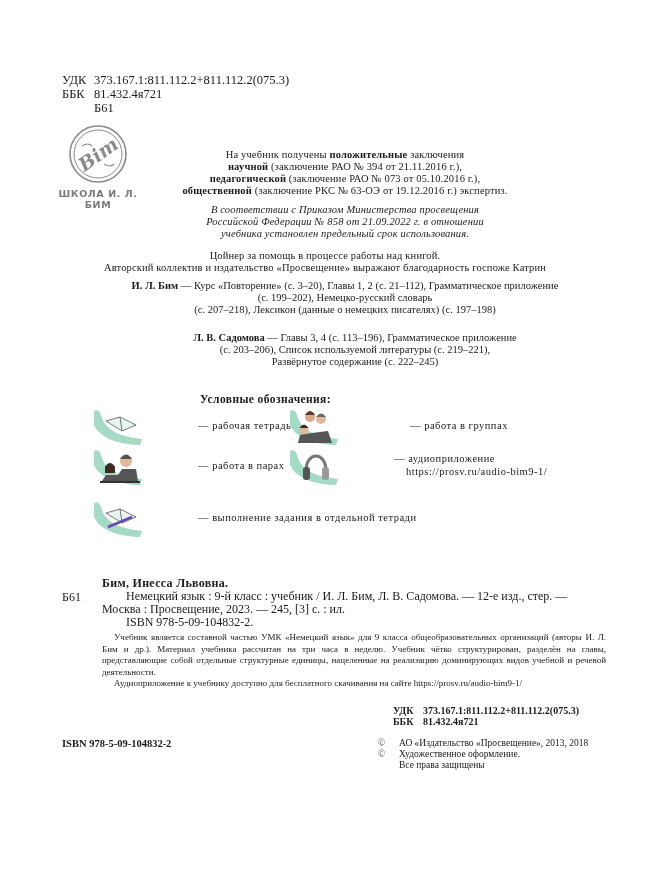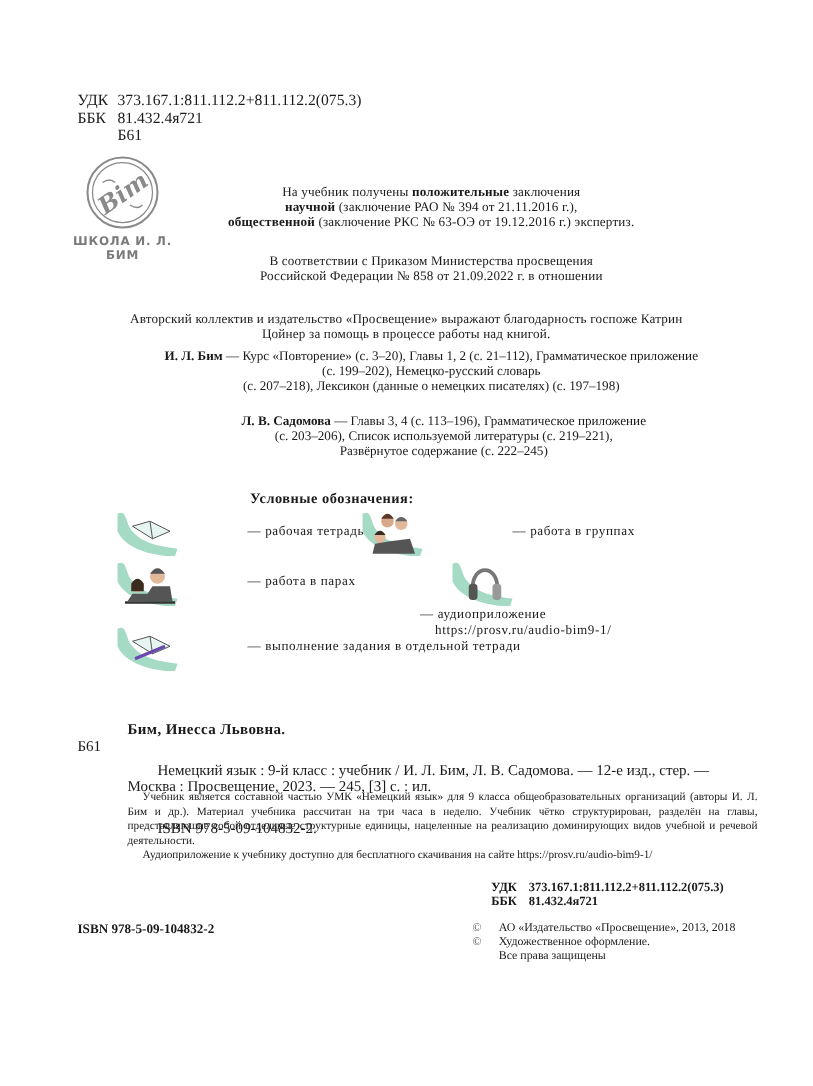--- a/index.html
+++ b/index.html
@@ -14,39 +14,39 @@
   .udk-top .k { width:32px; }
 
   
   .logo { left:46px; top:124px; width:104px; text-align:center; }
   .logo svg { display:block; margin:0 auto; }
   .logo .caption { font-family:"DejaVu Sans","Liberation Sans",sans-serif; font-size:9.5px;
                    color:#7a7a7a; letter-spacing:0.6px; margin-top:4px; font-weight:bold; }
 
   .center-block { text-align:center; font-size:10.5px; line-height:12px; letter-spacing:0.15px; }
   .reviews { left:150px; top:149px; width:390px; }
-  .decree { left:150px; top:204px; width:390px; }
+  .decree { left:150px; top:204px; width:390px;font-style:italic; }
   .thanks { left:90px; top:250px; width:470px; }
 
   .authors { font-size:10.5px; line-height:12px; text-align:center; }
   .author1 { left:90px; top:280px; width:510px; }
   .author2 { left:150px; top:332px; width:410px; }
 
   .legend-title { left:200px; top:393px; font-size:11.5px; font-weight:bold; letter-spacing:0.4px; }
   .legend-item { display:flex; align-items:center; font-size:10.5px; letter-spacing:0.5px; }
   .legend-item .ico { width:52px; height:40px; position:relative; margin-right:6px; }
   .legend-item .txt { line-height:13px;margin-left:48px; }
   .li1 { left:92px; top:405px; }
   .li2 { left:288px; top:405px;gap:16px; }
   .li3 { left:92px; top:445px; }
-  .li4 { left:288px; top:445px;flex-direction:column; }
+  .li4 { left:288px; top:445px; }
   .li5 { left:92px; top:497px;font-family:Liberation Serif, serif; }
 
   .biblio { left:62px; top:577px; width:550px; font-size:12px; line-height:13px; }
-  .biblio .indent { padding-left:24px;margin-top:20px; }
+  .biblio .indent { padding-left:24px; }
   .biblio .code { position:absolute; left:0; top:14px; }
   .biblio .body { padding-left:40px; }
   .biblio .name { padding-left:40px; font-weight:bold; letter-spacing:0.3px; }
   .annot { left:102px; top:632px; width:504px; font-size:9px; line-height:11.5px; text-align:justify; }
   .annot p { margin:0; text-indent:12px; }
 
   .udk-bottom { left:393px; top:689px; font-size:10px; line-height:11px; font-weight:bold;margin-top:16px; }
   .udk-bottom .k { display:inline-block; width:30px; }
 
   .isbn-bottom { left:62px; top:738px; font-size:10.5px; font-weight:bold; }
@@ -79,31 +79,33 @@
     <path d="M14 22 q6 -4 10 0" fill="none" stroke="#8a8a8a" stroke-width="1.2"></path>
     <path d="M36 40 q6 4 10 0" fill="none" stroke="#8a8a8a" stroke-width="1.2"></path>
     <text x="30" y="37" text-anchor="middle" font-family="DejaVu Serif, serif" font-style="italic" font-weight="bold" font-size="19" fill="#8a8a8a" transform="rotate(-35 30 30)">Bim</text>
   </svg>
   <div class="caption">ШКОЛА И. Л. БИМ</div>
 </div>
 
 <div class="abs center-block reviews">
   <div><span>На учебник получены </span><b>положительные</b><span> заключения</span></div>
   <div><b>научной</b><span> (заключение РАО № 394 от 21.11.2016 г.),</span></div>
+  <div><b>педагогической</b><span> (заключение РАО № 073 от 05.10.2016 г.),</span></div>
   <div><b>общественной</b><span> (заключение РКС № 63-ОЭ от 19.12.2016 г.) экспертиз.</span></div>
 </div>
 
 <div class="abs center-block decree">
   <div>В соответствии с Приказом Министерства просвещения</div>
   <div>Российской Федерации № 858 от 21.09.2022 г. в отношении</div>
+  <div>учебника установлен предельный срок использования.</div>
 </div>
 
 <div class="abs center-block thanks">
+  <div>Цойнер за помощь в процессе работы над книгой.</div>
   <div>Авторский коллектив и издательство «Просвещение» выражают благодарность госпоже Катрин</div>
-  <div>Цойнер за помощь в процессе работы над книгой.</div>
 </div>
 
 <div class="abs authors author1">
   <div><b>И. Л. Бим</b><span> — Курс «Повторение» (с. 3–20), Главы 1, 2 (с. 21–112), Грамматическое приложение</span></div>
   <div>(с. 199–202), Немецко-русский словарь</div>
   <div>(с. 207–218), Лексикон (данные о немецких писателях) (с. 197–198)</div>
 </div>
 <div class="abs authors author2">
   <div><b>Л. В. Садомова</b><span> — Главы 3, 4 (с. 113–196), Грамматическое приложение</span></div>
   <div>(с. 203–206), Список используемой литературы (с. 219–221),</div>

